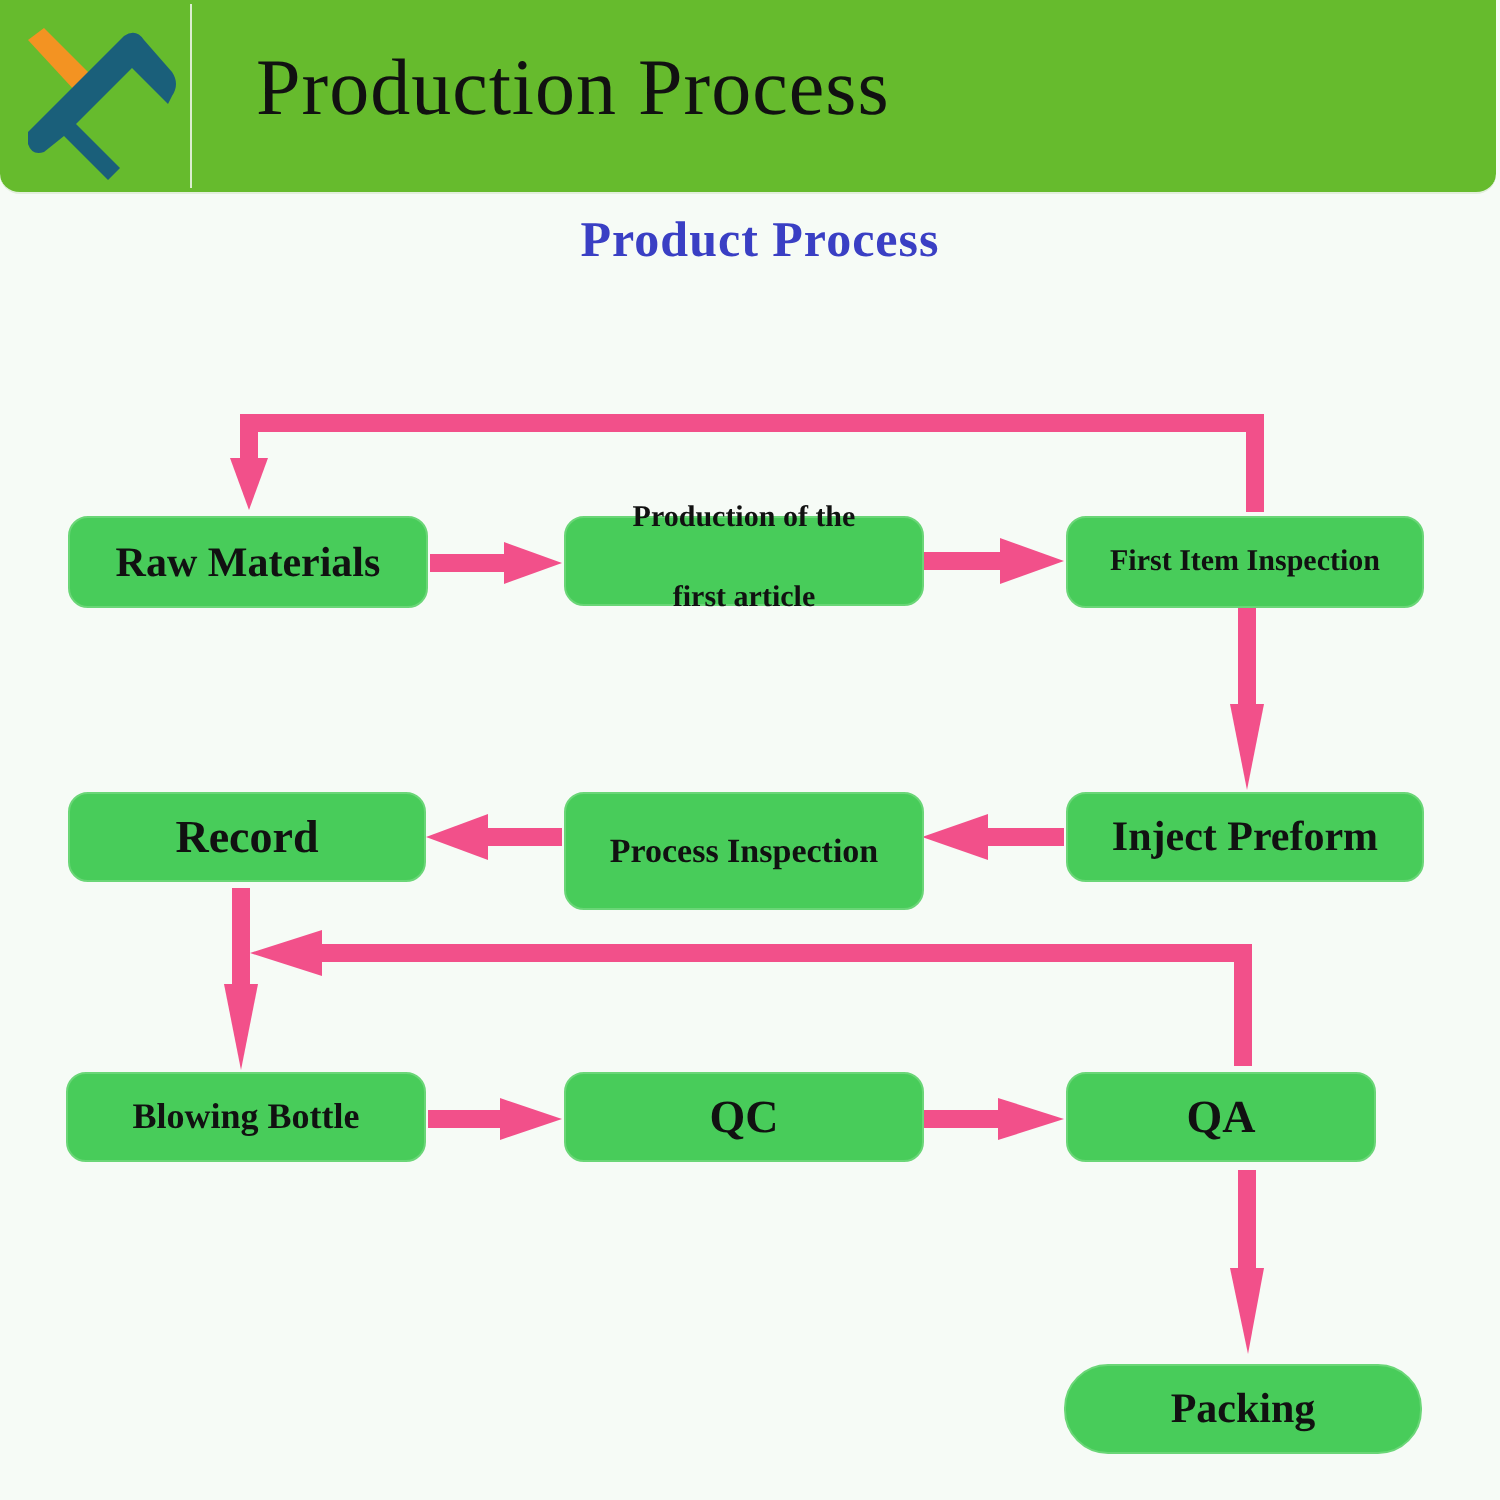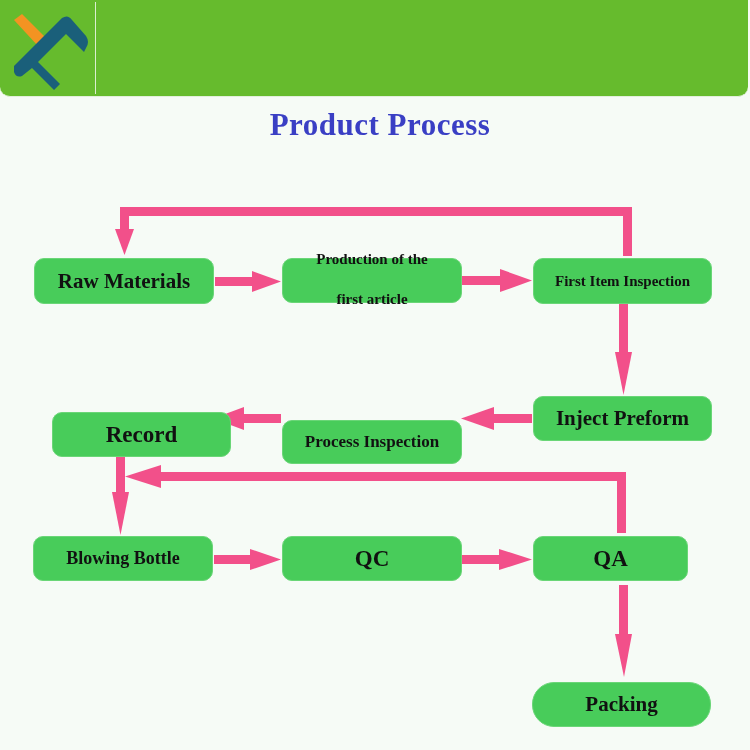--- a/index.html
+++ b/index.html
@@ -16,21 +16,21 @@
   .logo { position: absolute; left: 10px; top: 14px; width: 80px; height: 76px; }
   .header-divider {
     position: absolute; left: 95px; top: 2px; width: 1px; height: 92px; background: #dbeecf;
   }
   .header-title {
     position: absolute; left: 128px; top: 20px; font-size: 40px; color: #111;
     letter-spacing: 0.5px;
   }
   .subtitle {
     position: absolute; left: 0; width: 750px; top: 107px; text-align: center;
-    font-size: 31px; font-weight: bold; color: #3a3fc4; letter-spacing: 0.5px;
+    font-size: 25px; font-weight: bold; color: #3a3fc4; letter-spacing: 0.5px;
     padding-left: 10px; box-sizing: border-box;
   }
   .node {
     position: absolute; background: #48cc5a; border-radius: 10px;
     display: flex; align-items: center; justify-content: center;
     text-align: center; color: #111; font-weight: bold;
     box-sizing: border-box; border: 1px solid #6ad677;
   }
   .node span { display: block; }
   .n-lg { font-size: 21px; }
@@ -42,20 +42,21 @@
 </style>
 </head>
 <body>
 
 <div class="header">
   <svg class="logo" viewBox="0 0 80 76">
     <polygon points="4,6 12,0 36,24 28,32" fill="#f39322"></polygon>
     <path d="M4,62 L52,14 Q58,10 62,16 L76,32 Q80,38 76,44 L74,48 L56,30 L28,58 L50,80 L44,86 L22,64 L12,72 Q6,74 4,68 Z" fill="#1a5f7a" transform="translate(0,-10)"></path>
   </svg>
   <div class="header-divider"></div>
+  <div class="header-title">Production Process</div>
 </div>
 
 <div class="subtitle">Product Process</div>
 
 <svg class="arrows" viewBox="0 0 750 750">
   <g fill="#f2508a">
 
     <g>
       <rect x="623" y="207" width="9" height="49"></rect>
       <rect x="120" y="207" width="512" height="9"></rect>
@@ -126,25 +127,25 @@
 </div>
 
 <div class="node n-xs" style="left:533px;top:258px;width:179px;height:46px;">
   <span>First Item Inspection</span>
 </div>
 
 <div class="node n-lg" style="left:533px;top:396px;width:179px;height:45px;align-items:center;">
   <span>Inject Preform</span>
 </div>
 
-<div class="node n-md" style="left:282px;top:420px;width:180px;height:44px;">
+<div class="node n-md" style="left:282px;top:396px;width:180px;height:59px;">
   <span>Process Inspection</span>
 </div>
 
-<div class="node n-xl" style="left:52px;top:396px;width:179px;height:45px;margin-top:16px;">
+<div class="node n-xl" style="left:34px;top:396px;width:179px;height:45px;">
   <span>Record</span>
 </div>
 
 <div class="node n-md" style="left:33px;top:536px;width:180px;height:45px;font-size:18px;">
   <span>Blowing Bottle</span>
 </div>
 
 <div class="node n-xl" style="left:282px;top:536px;width:180px;height:45px;">
   <span>QC</span>
 </div>

